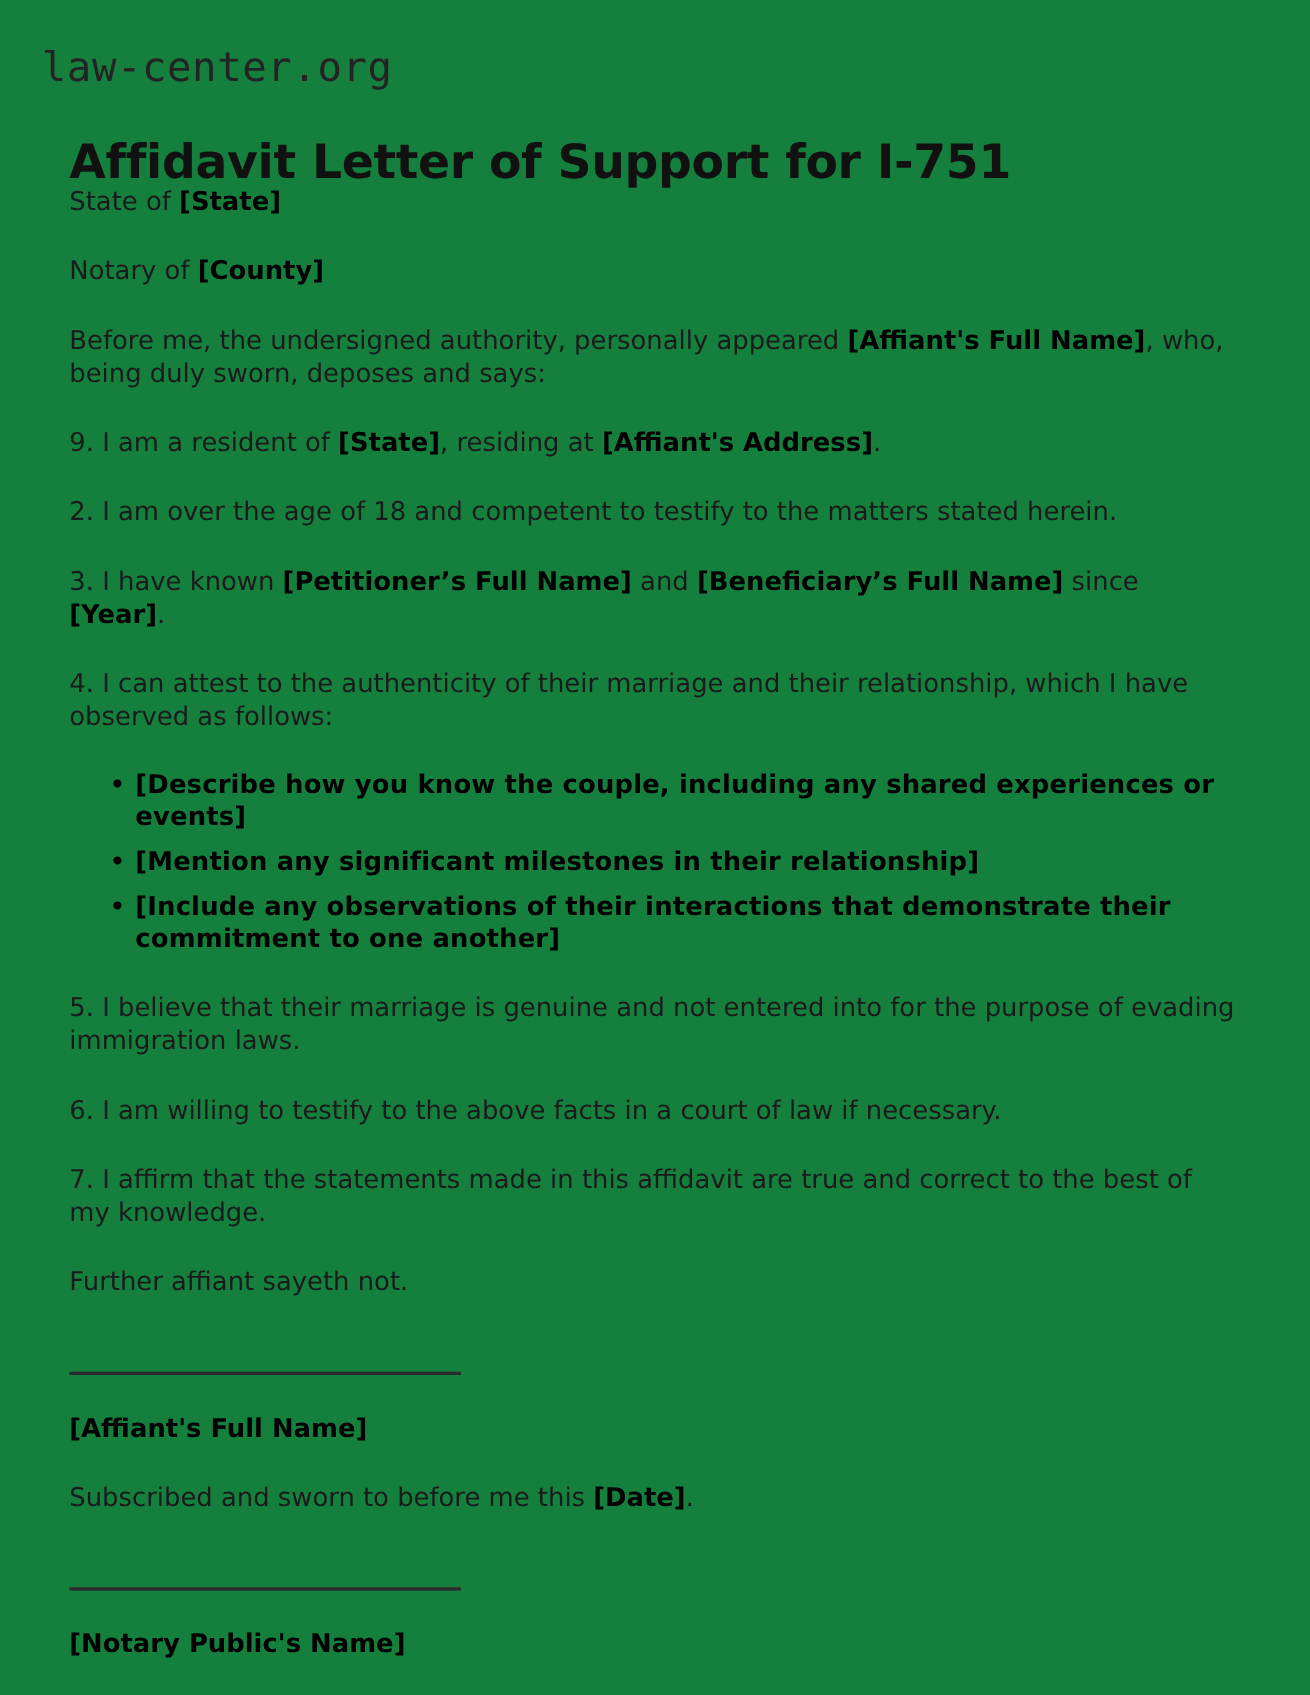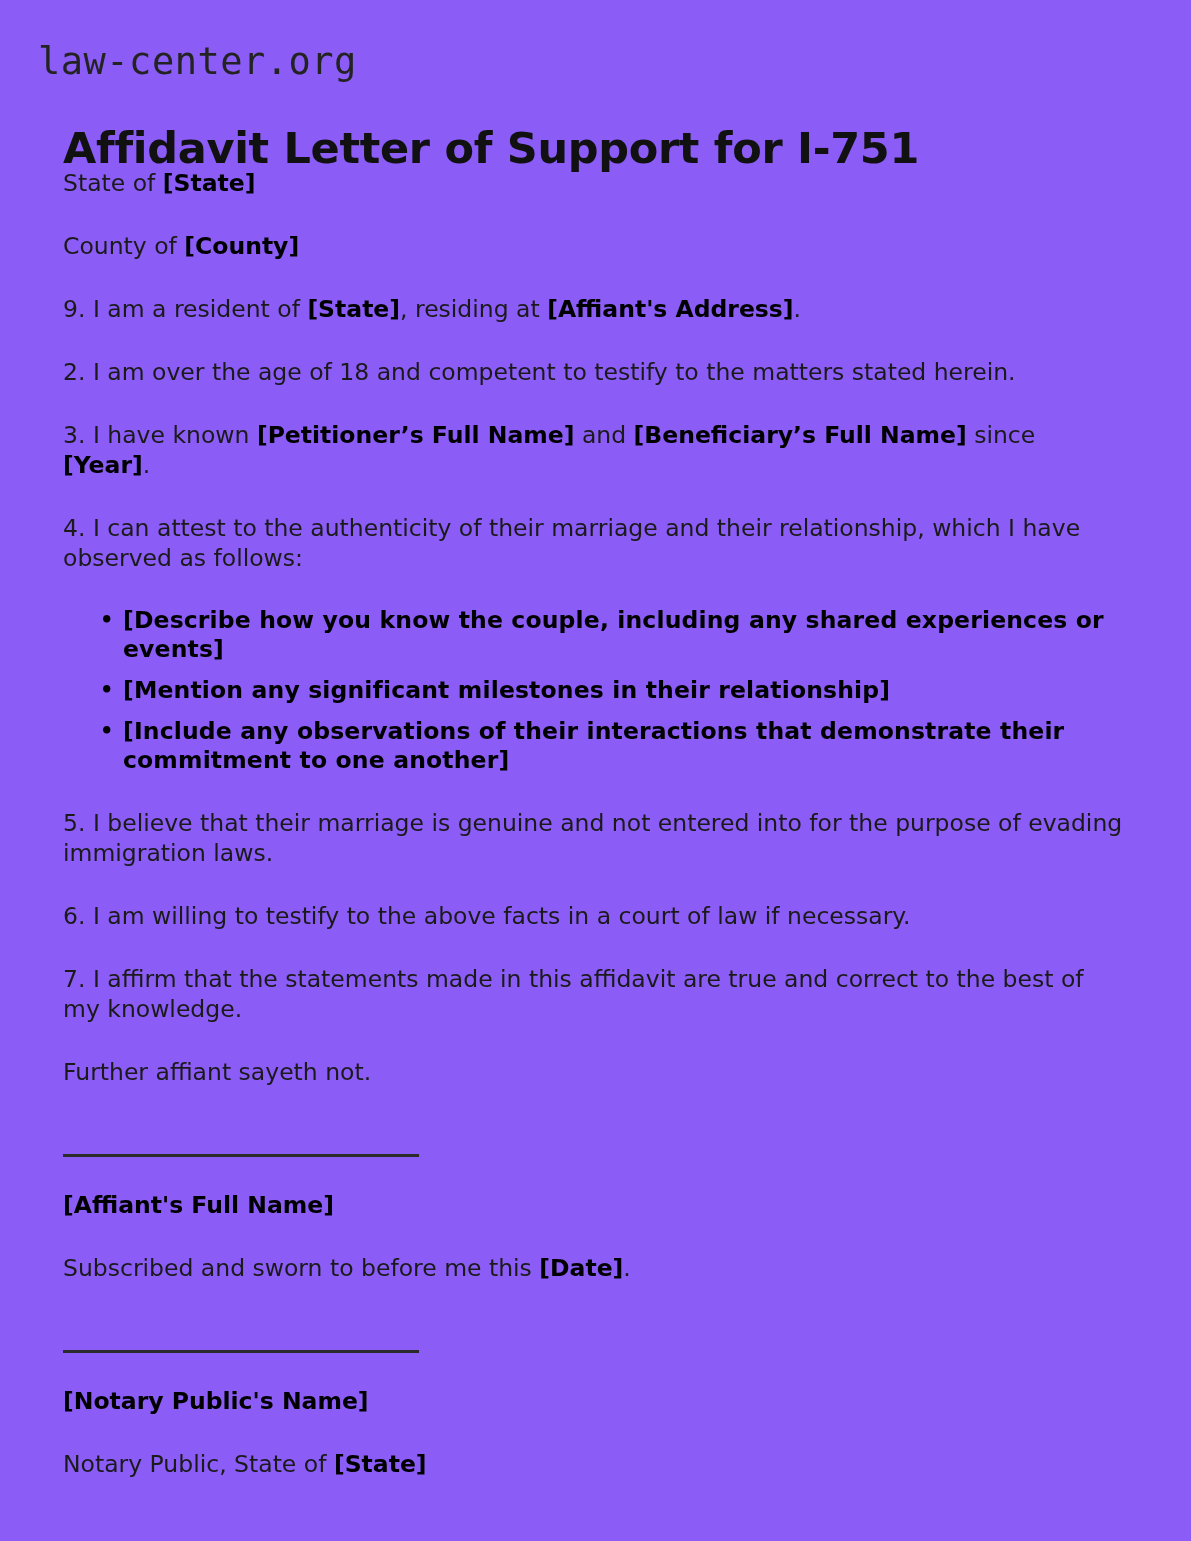--- a/index.html
+++ b/index.html
@@ -11,21 +11,21 @@
     width: 1191px;
     height: 1541px;
     font-family: "DejaVu Sans", sans-serif;
     color: #1a1a1a;
     -webkit-font-smoothing: antialiased;
   }
   .page {
     position: relative;
     width: 1191px;
     height: 1541px;
-    background: #8b5cf6;
+    background: #15803d;
     box-sizing: border-box;
     overflow: hidden;
   }
   .site-mark {
     position: absolute;
     left: 38px;
     top: 41px;
     font-family: "DejaVu Sans Mono", monospace;
     font-size: 37px;
     line-height: 42px;
@@ -118,22 +118,23 @@
 <div class="page">
 
   <div class="site-mark">law-center.org</div>
 
   <h1 class="doc-title">Affidavit Letter of Support for I-751</h1>
 
   <div class="content">
 
     <p class="para"><span>State of </span><b>[State]</b></p>
 
-    <p class="para"><span>County of </span><b>[County]</b></p>
+    <p class="para"><span>Notary of </span><b>[County]</b></p>
 
+    <p class="para"><span>Before me, the undersigned authority, personally appeared </span><b>[Affiant's Full Name]</b><span>, who, being duly sworn, deposes and says:</span></p>
 
     <p class="para"><span>9. I am a resident of </span><b>[State]</b><span>, residing at </span><b>[Affiant's Address]</b><span>.</span></p>
 
     <p class="para">2. I am over the age of 18 and competent to testify to the matters stated herein.</p>
 
     <p class="para"><span>3. I have known </span><b>[Petitioner’s Full Name]</b><span> and </span><b>[Beneficiary’s Full Name]</b><span> since </span><b>[Year]</b><span>.</span></p>
 
     <p class="para">4. I can attest to the authenticity of their marriage and their relationship, which I have observed as follows:</p>
 
     <ul class="bullets">

